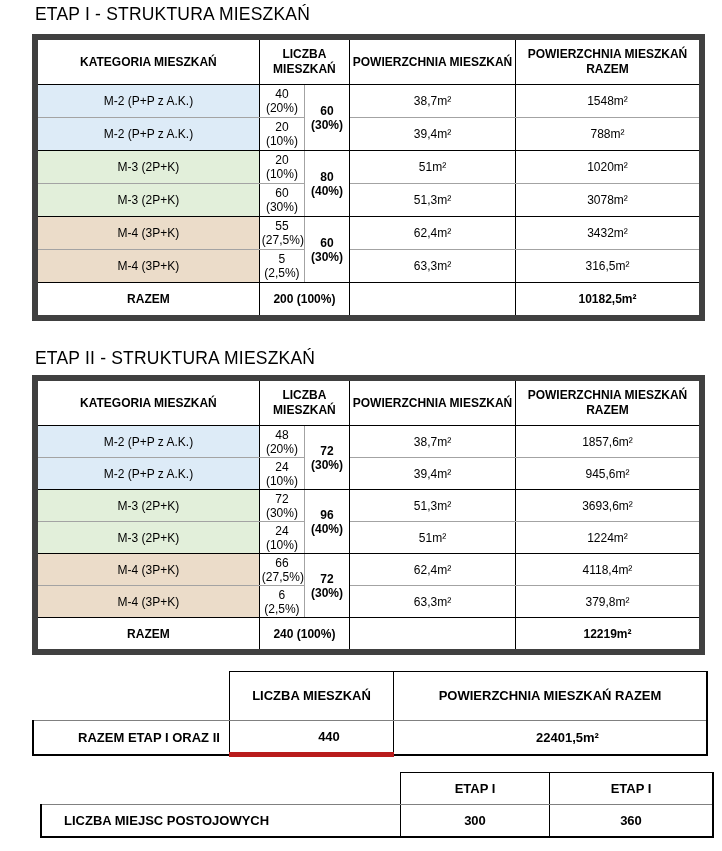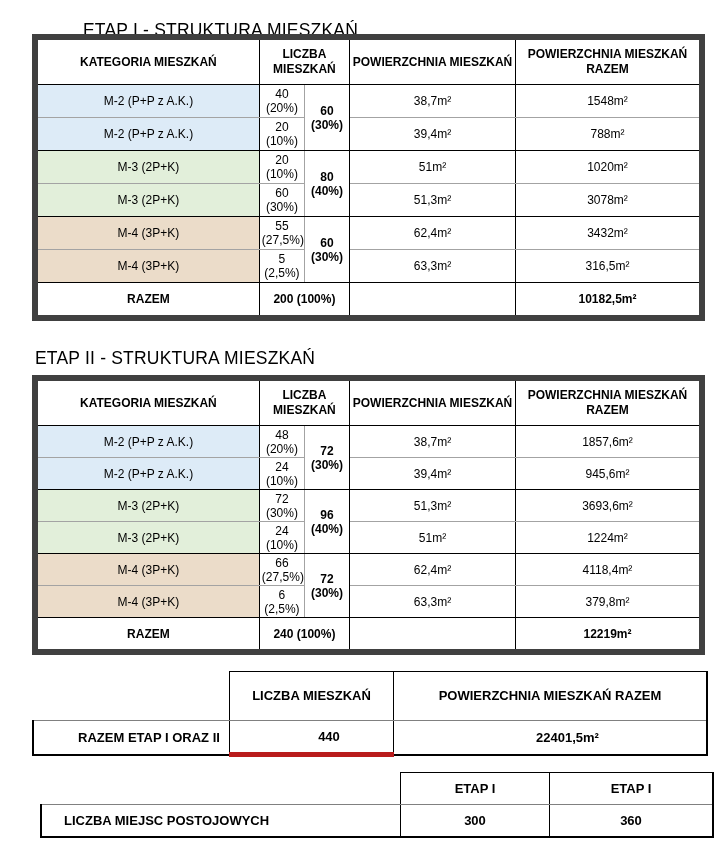--- a/index.html
+++ b/index.html
@@ -1,20 +1,20 @@
 <!DOCTYPE html>
 <html style="--m2: #DDEBF7; --m3: #E2EFDA; --m4: #EBDCC9; --minor: #A3A3A3; --mid: #808080;"><head>
 <meta charset="utf-8">
 <style>
   html,body{margin:0;padding:0;background:#fff;}
   #page{position:relative;width:722px;height:851px;background:#fff;
         font-family:"Liberation Sans",sans-serif;color:#000;overflow:hidden;}
 
   .title{position:absolute;left:35px;font-size:17.5px;font-weight:400;letter-spacing:.2px;white-space:nowrap;}
-  #title1{top:20px;margin-left:48px;}
+  #title1{top:4px;}
   #title2{top:348px;}
 
   table{border-collapse:collapse;table-layout:fixed;}
   .main{position:absolute;left:32px;width:673px;border:6px solid #404040;font-size:12px;}
   #tbl1{top:34px;}
   #tbl2{top:375px;}
   .main th,.main td{border:1px solid #000;text-align:center;vertical-align:middle;
                     padding:0 2px;overflow:hidden;}
   .main th{font-weight:700;height:44px;line-height:1.25;}
   .main tr.data td{height:31px;}

